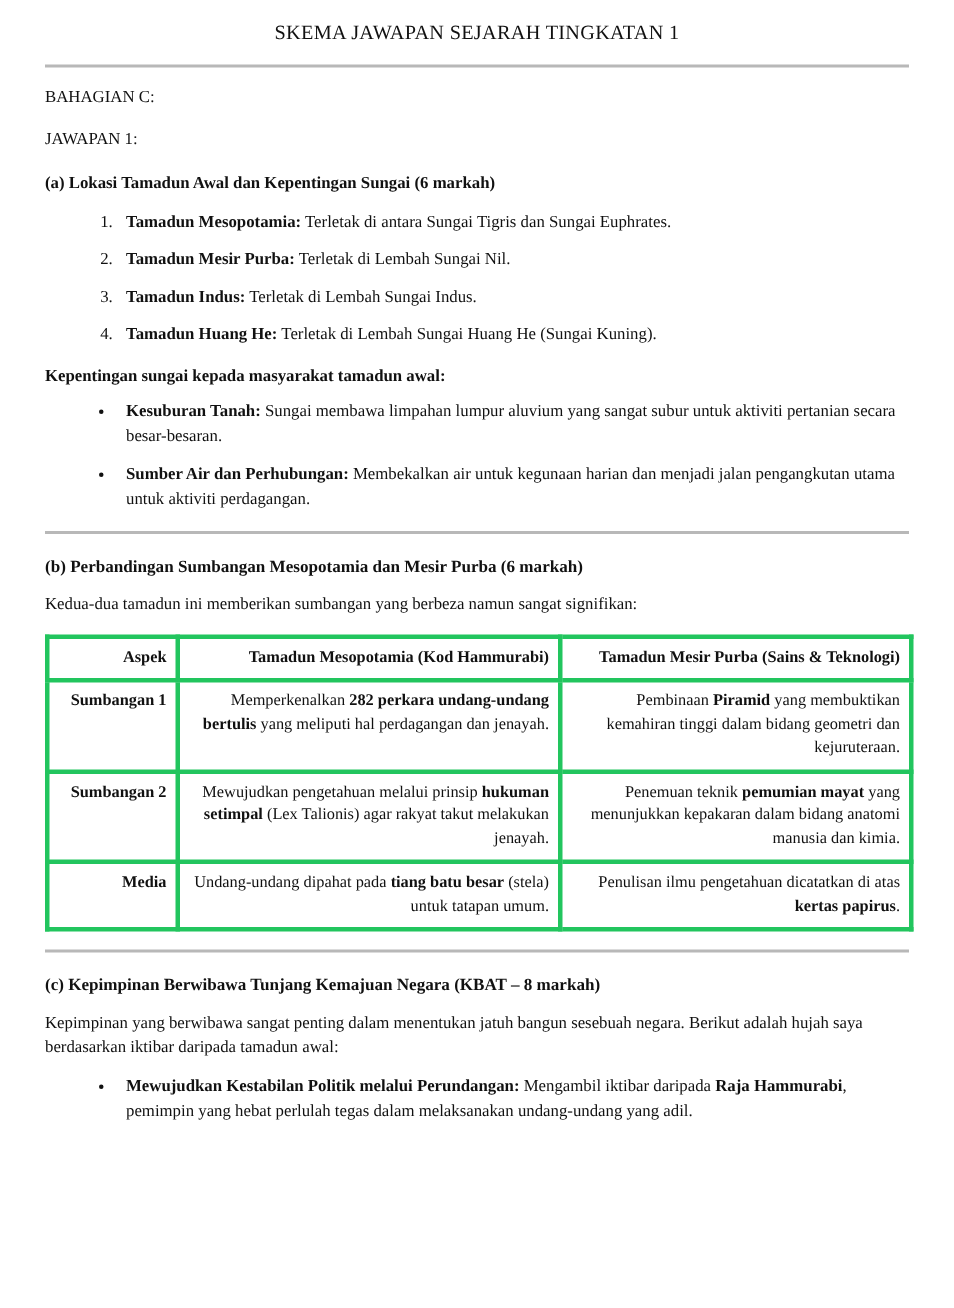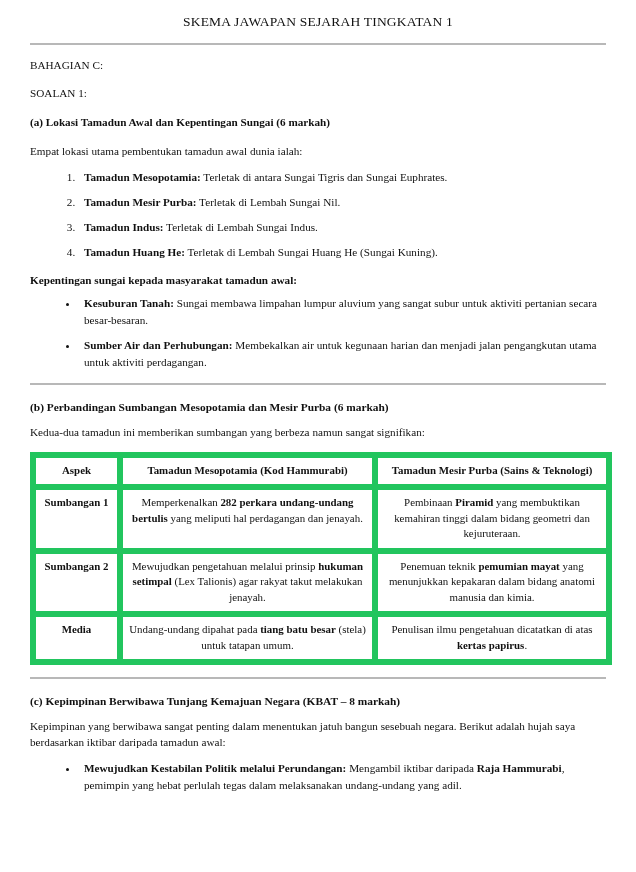--- a/index.html
+++ b/index.html
@@ -84,26 +84,26 @@
     font-weight: bold;
     margin: 16px 0 0 0;
   }
   table.cmp {
     border-collapse: collapse;
     width: 100%;
     margin-top: 11px;
     table-layout: fixed;
   }
   table.cmp td, table.cmp th {
-    border: 6px solid #22c55e;
+    border: 3px solid #22c55e;
     vertical-align: top;
     padding: 5px 6px 6px 6px;
     font-size: 10.9px;
     line-height: 1.42;
-    text-align: center;
+    text-align: right;
   }
   table.cmp th {
     font-weight: bold;
   }
   col.c1 { width: 87px; }
   col.c2 { width: 255px; }
   col.c3 { width: 234px; }
   .hr-b { margin-top: 14px; }
   .hr-c { margin-top: 15px; }
 </style>
@@ -112,24 +112,23 @@
 
 <div class="page">
 
   <h1 class="doc-title">SKEMA JAWAPAN SEJARAH TINGKATAN 1</h1>
 
   <hr class="sep">
 
   <div class="body-wrap">
 
     <p class="block">BAHAGIAN C:</p>
-    <p class="block">SOALAN 1:</p>
+    <p class="block">JAWAPAN 1:</p>
 
     <p class="block bold">(a) Lokasi Tamadun Awal dan Kepentingan Sungai (6 markah)</p>
-    <p class="block">Empat lokasi utama pembentukan tamadun awal dunia ialah:</p>
 
     <ol class="numlist">
       <li><span class="bold">Tamadun Mesopotamia:</span><span> Terletak di antara Sungai Tigris dan Sungai Euphrates.</span></li>
       <li><span class="bold">Tamadun Mesir Purba:</span><span> Terletak di Lembah Sungai Nil.</span></li>
       <li><span class="bold">Tamadun Indus:</span><span> Terletak di Lembah Sungai Indus.</span></li>
       <li><span class="bold">Tamadun Huang He:</span><span> Terletak di Lembah Sungai Huang He (Sungai Kuning).</span></li>
     </ol>
 
     <p class="subhead">Kepentingan sungai kepada masyarakat tamadun awal:</p>
 

